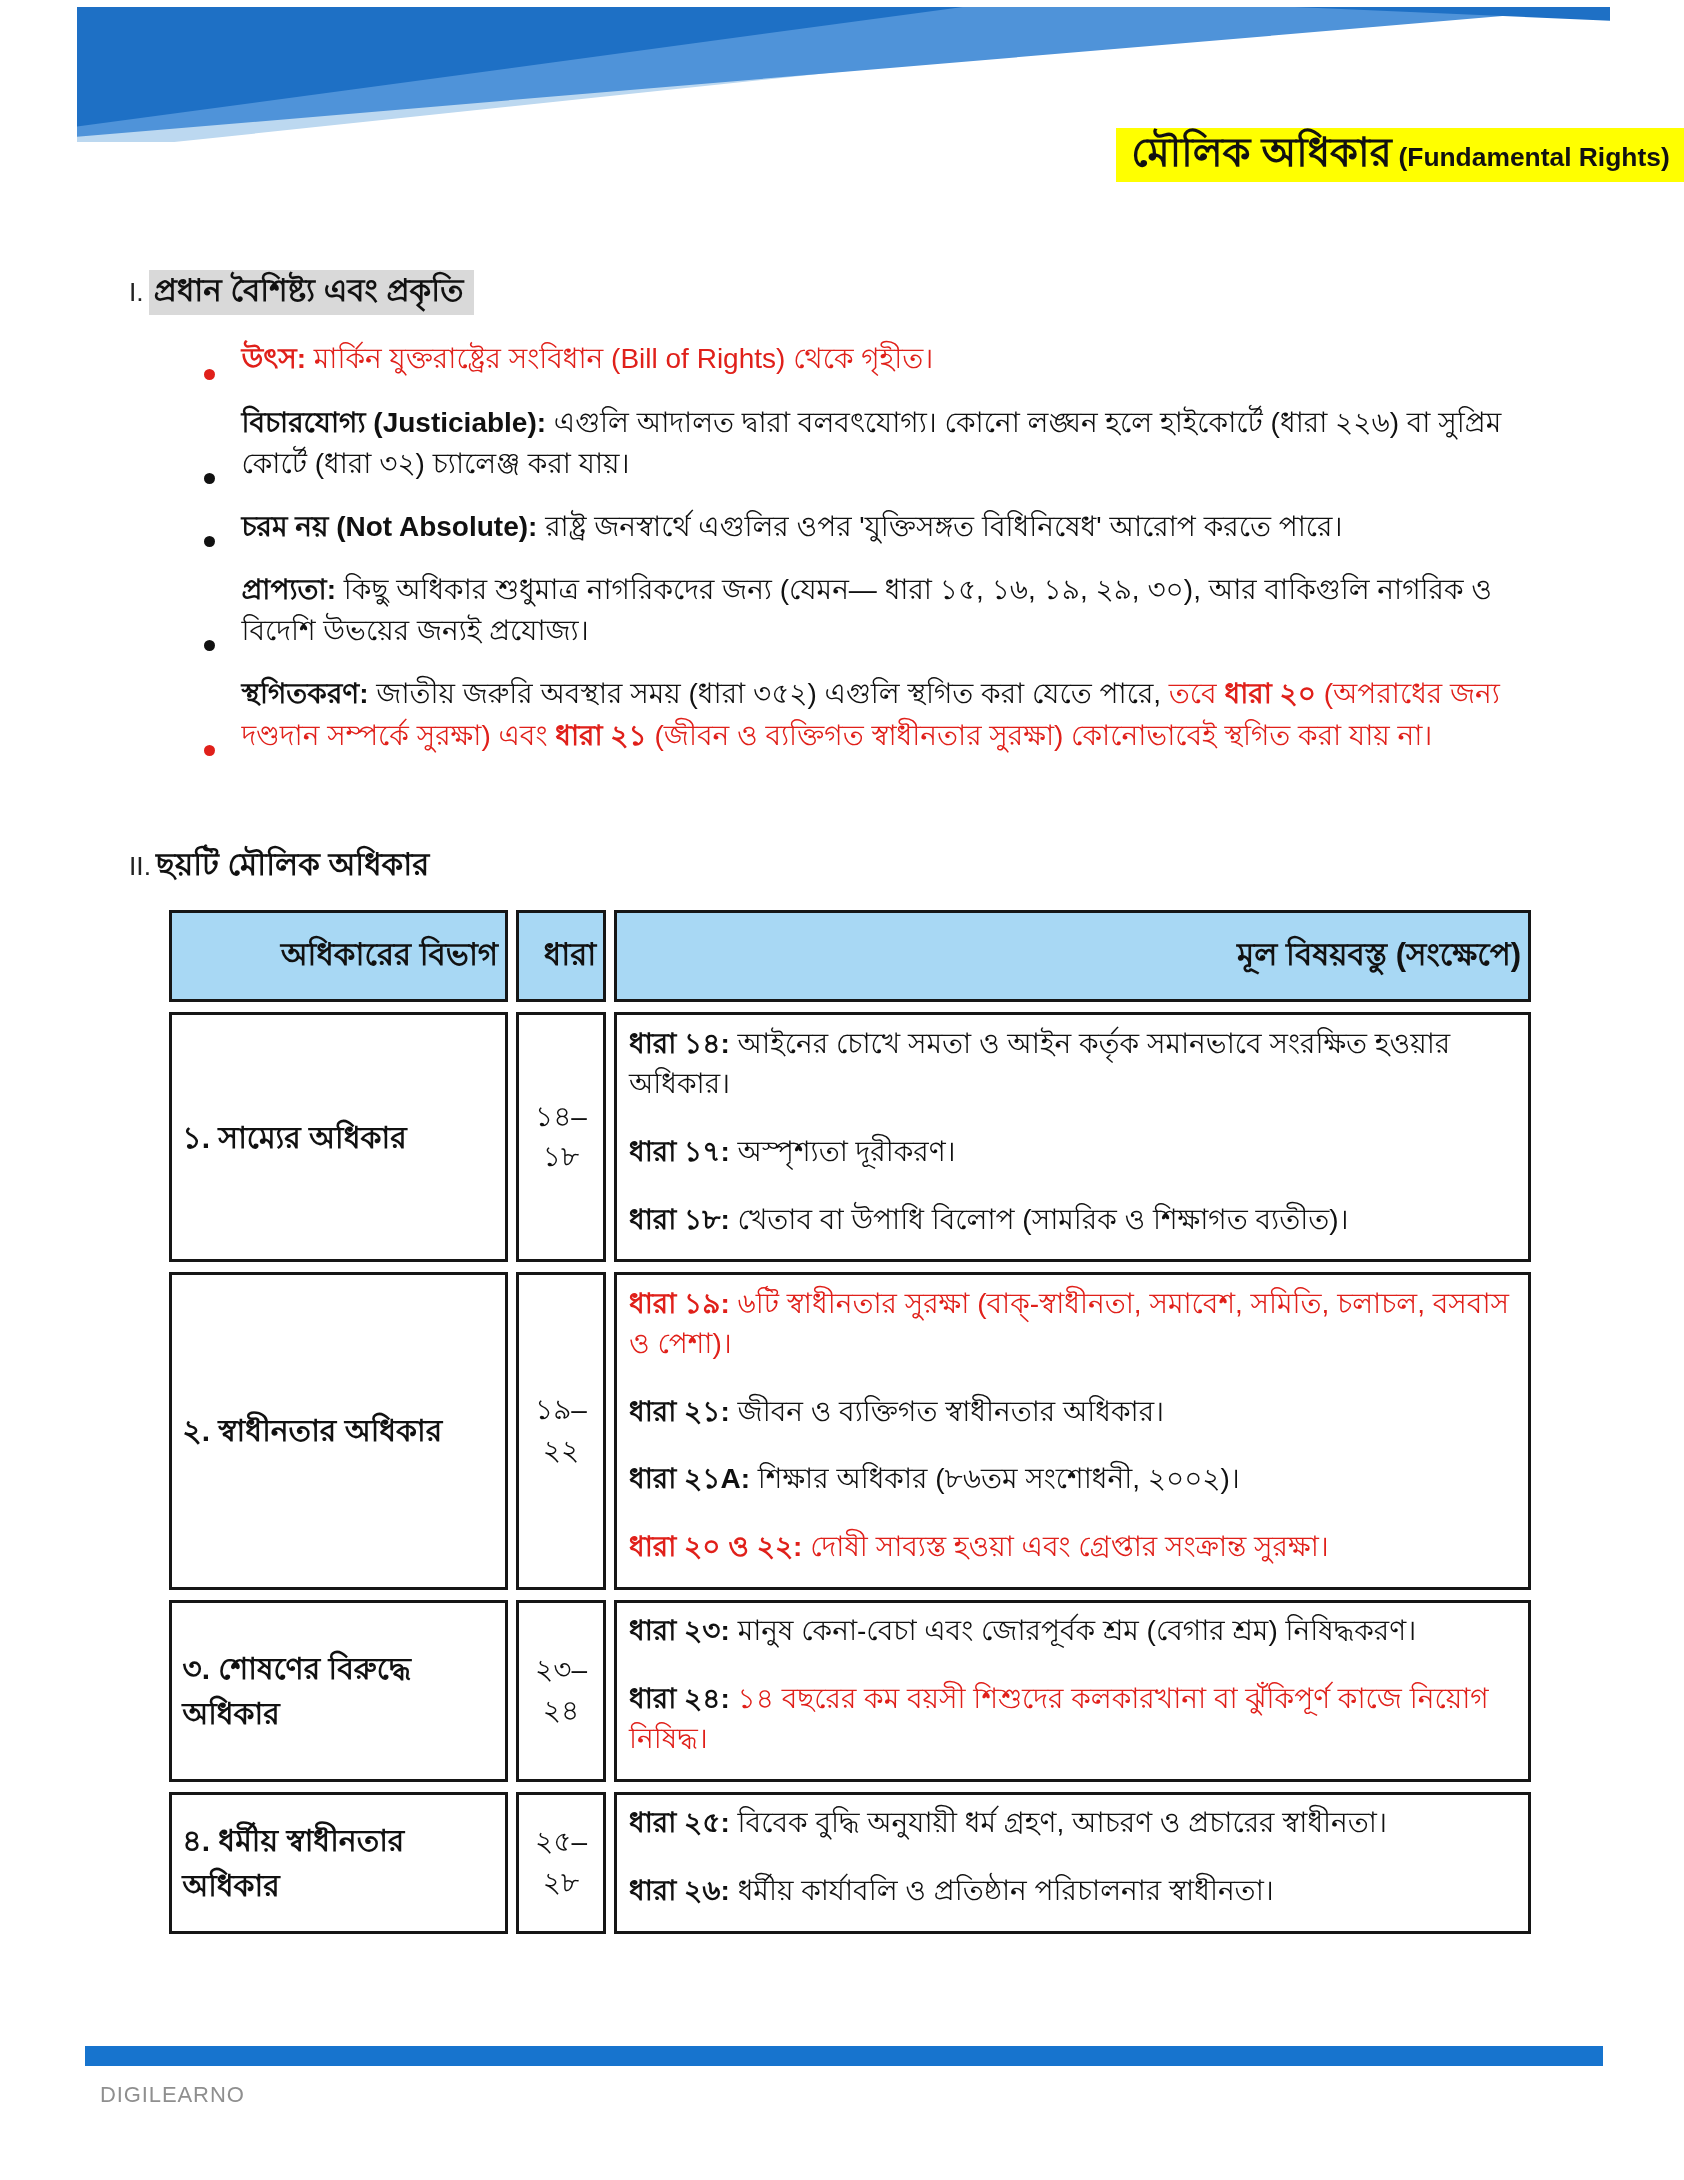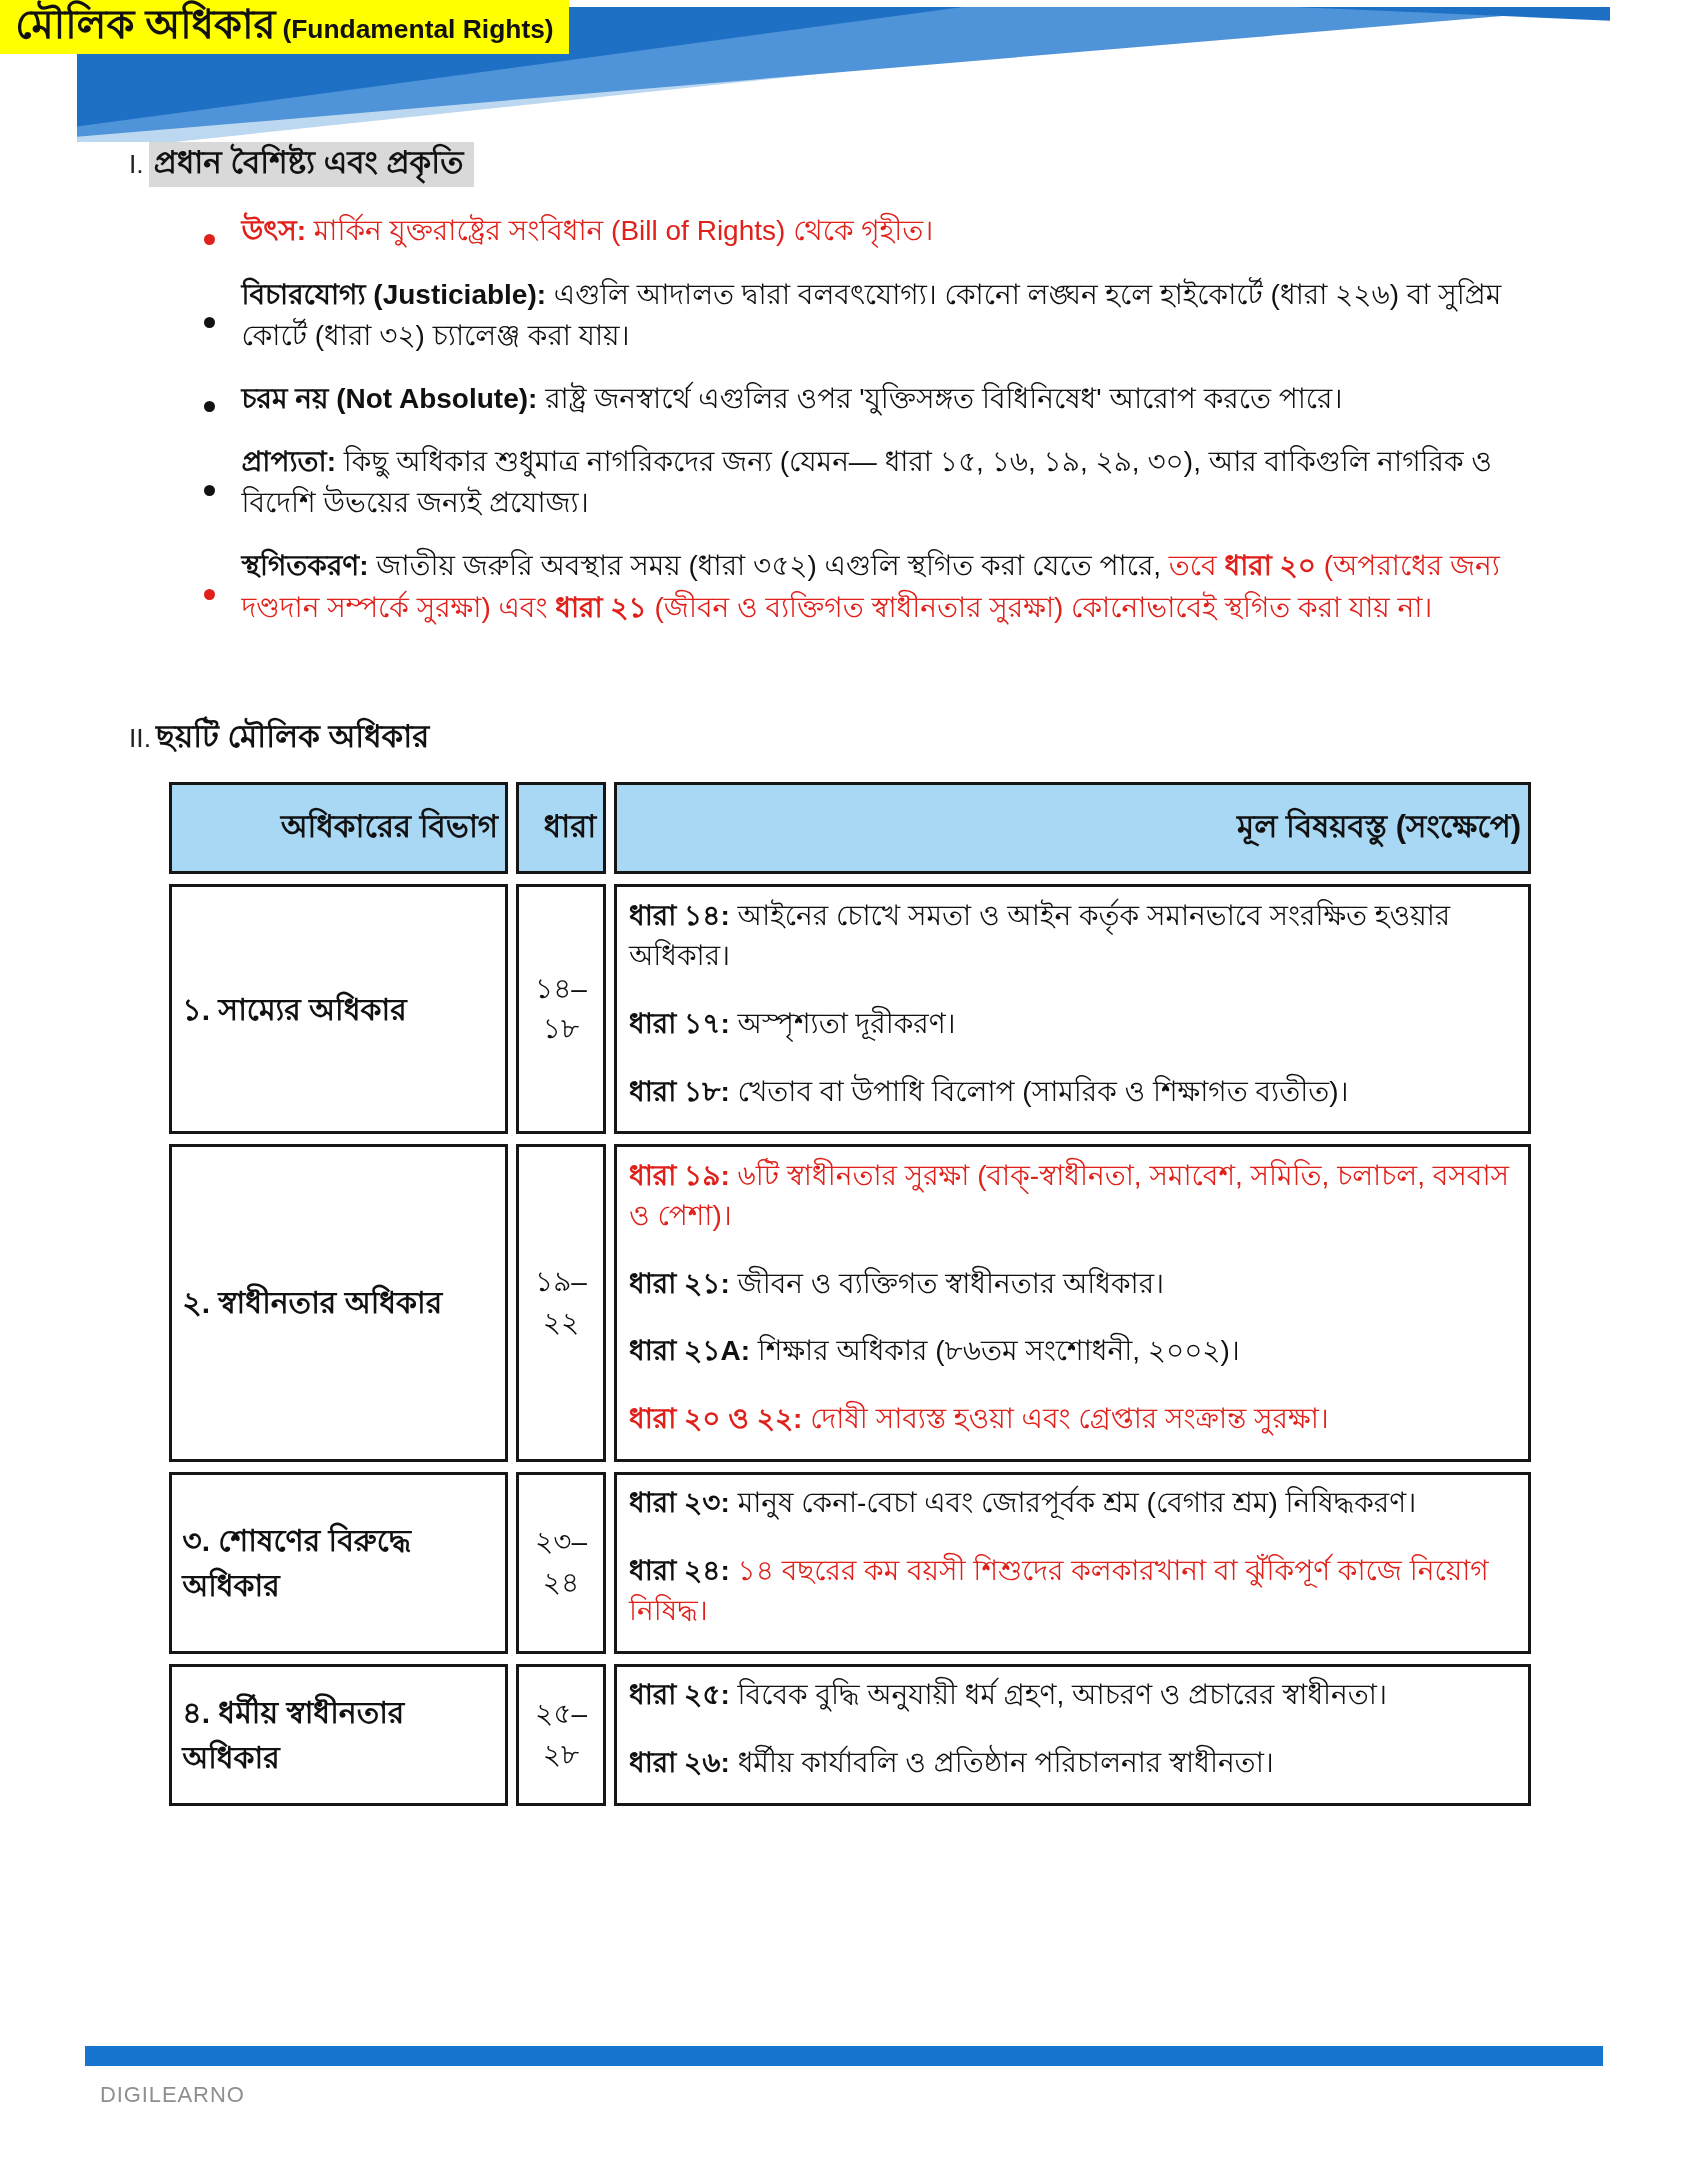--- a/index.html
+++ b/index.html
@@ -9,35 +9,35 @@
   }
   *{box-sizing:border-box;margin:0;padding:0}
   html,body{background:#fff}
   body{font-family:"Liberation Sans",sans-serif;color:var(--ink)}
   .page{position:relative;width:1685px;height:2181px;background:#fff;overflow:hidden}
 
   
   .deco{position:absolute;left:77px;top:6.8px;width:1533px;height:135px;display:block}
 
   
-  .title-row{text-align:left;position:relative}
+  .title-row{padding-top:128px;text-align:right;position:relative}
   .title-hl{display:inline-block;background:var(--hl-yellow);padding:1.7px 15.3px 8.5px;line-height:1.1}
   .title-bn{font-size:40px;font-weight:bold}
   .title-en{font-size:26.4px;font-weight:bold;margin-left:6.8px}
 
   .content{margin:0 136px 0 129px}
 
   h2.sec{margin-top:89px;font-size:31px;line-height:1.3}
   .sec .numeral{font-weight:400;font-size:26.4px;color:#222;margin-right:5.1px}
   .sec1-text{font-weight:bold;background:var(--hl-gray);padding:3.4px 10.2px 6.8px 5.1px}
   .sec2{margin-top:60px}
   .sec2-text{font-weight:bold}
 
   ul.bullets{list-style:none;margin-top:27px}
-  ul.bullets li{display:flex;align-items:center;margin-bottom:22px;padding-left:75px}
+  ul.bullets li{display:flex;align-items:flex-end;margin-bottom:22px;padding-left:75px}
   .dot{flex:0 0 11px;width:11px;height:11px;border-radius:50%;background:#111;margin-top:16px;margin-right:26.4px}
   .btext{font-size:28px;line-height:1.47;max-width:1316px}
   .btext .b{font-weight:bold}
 
   table.rights{margin:15.3px 0 0 32px;width:1378px;border-collapse:separate;border-spacing:8.5px 10.2px;table-layout:fixed}
   .rights th,.rights td{border:3.4px solid #161616;background:#fff}
   .rights th{background:var(--th-blue);font-size:31px;font-weight:bold;padding:17px 6.8px;text-align:right}
   td.cat{font-size:30px;font-weight:bold;padding:8.5px 3.4px 8.5px 10.2px;vertical-align:middle;line-height:1.5}
   td.art{font-size:28px;padding:5.1px;vertical-align:middle;text-align:center;line-height:1.45}
   td.points{padding:1.7px 15.3px 19px 12px;vertical-align:top}

